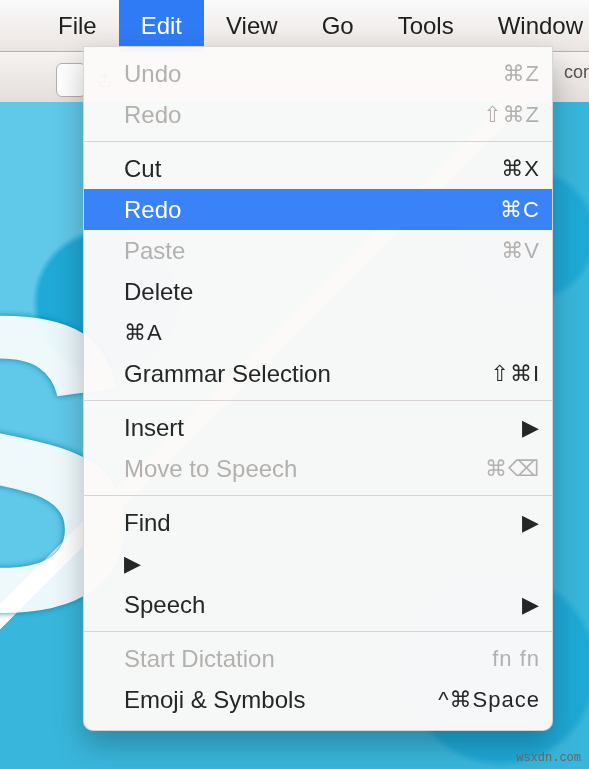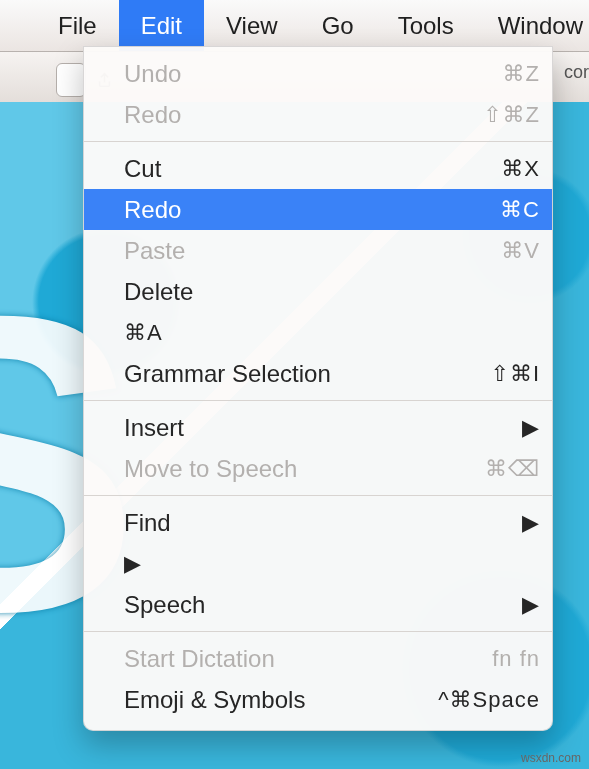--- a/index.html
+++ b/index.html
@@ -28,21 +28,21 @@
   .menu { position: absolute; left: 83px; top: 46px; width: 470px; background: rgba(252,250,249,0.97); border: 1px solid rgba(0,0,0,0.14); border-radius: 0 0 10px 10px; box-shadow: 0 14px 30px rgba(0,0,0,0.25); padding: 6px 0 10px; }
   .mi { display: flex; align-items: center; justify-content: space-between; height: 41px; padding: 0 12px 0 40px; font-size: 24px; color: #262626; }
   .mi.disabled { color: #b3b0ae; }
   .mi.hl { background: #3a82f7; color: #fff; }
   .mi .sc { font-size: 22px; letter-spacing: 1px; }
   .mi.disabled .sc { color: #b3b0ae; }
   .mi.hl .sc { color: #fff; }
   .sep { height: 1px; background: #d8d4d1; margin: 6px 0; }
   .tri { font-size: 18px; }
 
-  .watermark { position: absolute; right: 8px; bottom: 4px; font-size: 12px; color: #666; }
+  .watermark { position: absolute; right: 8px; bottom: 4px; font-size: 12px; color: #666; font-family: Liberation Mono, monospace; }
 </style>
 </head>
 <body>
 
 <div class="menubar">
   <div class="item">File</div>
   <div class="item open">Edit</div>
   <div class="item">View</div>
   <div class="item">Go</div>
   <div class="item">Tools</div>

